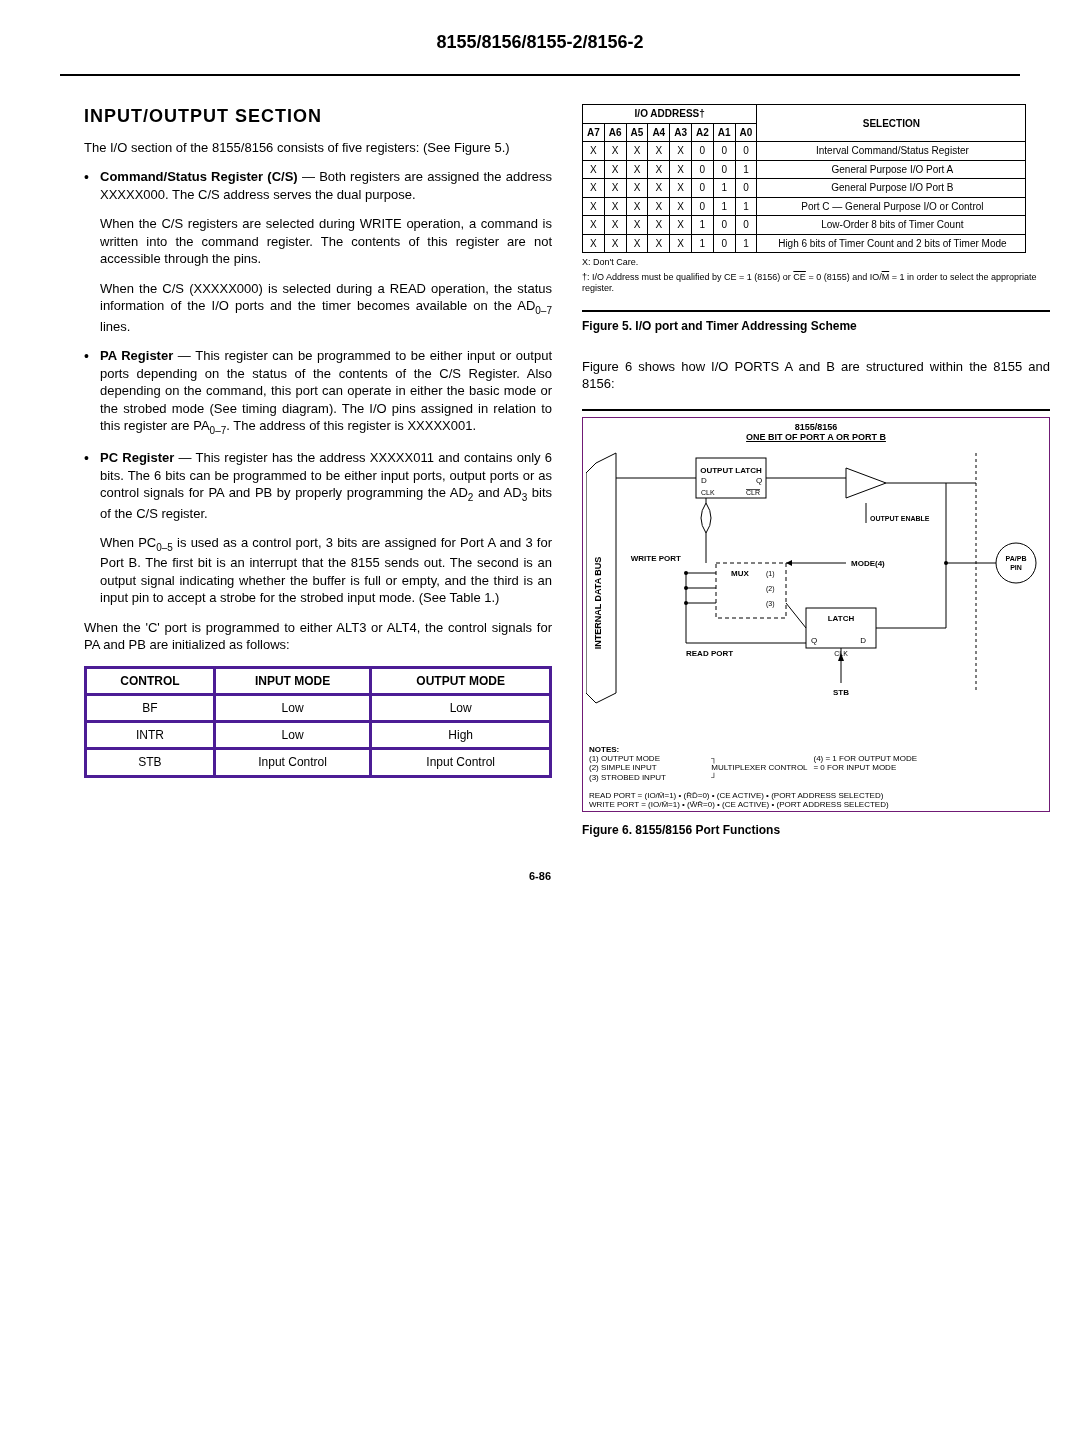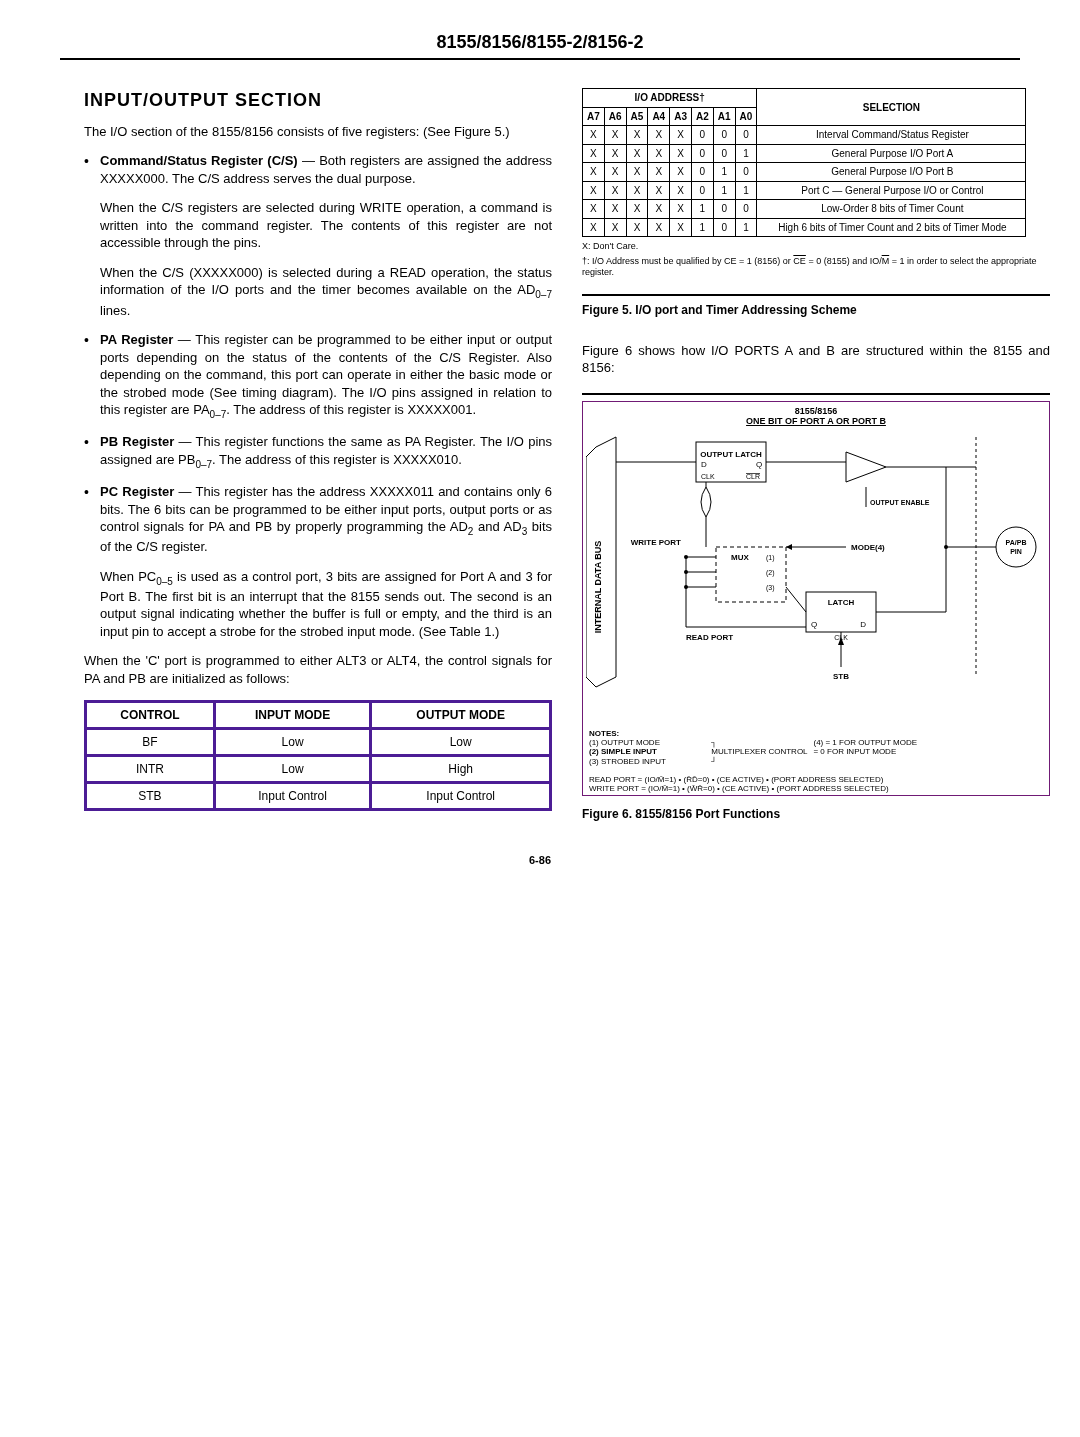--- a/index.html
+++ b/index.html
@@ -10,21 +10,21 @@
     padding: 30px 60px 30px 60px;
     background: #fff;
     color: #000;
     width: 960px;
   }
   .page-title {
     text-align: center;
     font-weight: bold;
     font-size: 18px;
     border-bottom: 2px solid #000;
-    padding-bottom: 4px;
+    padding-bottom: 20px;
     margin-bottom: 28px;
   }
   .cols { display: flex; gap: 30px; margin-left: 24px; }
   .col-left { flex: 0 0 50%; }
   .col-right { flex: 0 0 50%; }
   h2.section { font-size: 18px; font-weight: bold; margin: 0 0 10px 0; letter-spacing: 1px;}
   p { margin: 0 0 12px 0; text-align: justify; }
   .bullet { padding-left: 16px; position: relative; margin-bottom: 12px;}
   .bullet:before { content: "•"; position: absolute; left: 0; top: 0; font-size: 14px; }
   .regname { font-weight: bold; }
@@ -65,25 +65,20 @@
         <span>When the C/S (XXXXX000) is selected during a READ operation, the status information of the I/O ports and the timer becomes available on the AD</span><span class="sub">0–7</span><span> lines.</span>
       </p>
     </div>
 
     <div class="bullet">
       <p>
         <span class="regname">PA Register</span><span> — This register can be programmed to be either input or output ports depending on the status of the contents of the C/S Register. Also depending on the command, this port can operate in either the basic mode or the strobed mode (See timing diagram). The I/O pins assigned in relation to this register are PA</span><span class="sub">0–7</span><span>. The address of this register is XXXXX001.</span>
       </p>
     </div>
 
-    <div class="bullet">
-      <p>
-        <span class="regname">PB Register</span><span> — This register functions the same as PA Register. The I/O pins assigned are PB</span><span class="sub">0–7</span><span>. The address of this register is XXXXX010.</span>
-      </p>
-    </div>
 
     <div class="bullet">
       <p style="margin-bottom:12px;">
         <span class="regname">PC Register</span><span> — This register has the address XXXXX011 and contains only 6 bits. The 6 bits can be programmed to be either input ports, output ports or as control signals for PA and PB by properly programming the AD</span><span class="sub">2</span><span> and AD</span><span class="sub">3</span><span> bits of the C/S register.</span>
       </p>
       <p>
         <span>When PC</span><span class="sub">0–5</span><span> is used as a control port, 3 bits are assigned for Port A and 3 for Port B. The first bit is an interrupt that the 8155 sends out. The second is an output signal indicating whether the buffer is full or empty, and the third is an input pin to accept a strobe for the strobed input mode. (See Table 1.)</span>
       </p>
     </div>
 
@@ -280,21 +275,21 @@
         <text x="430" y="118" font-size="7" text-anchor="middle" font-weight="bold">PA/PB</text>
         <text x="430" y="127" font-size="7" text-anchor="middle" font-weight="bold">PIN</text>
 
         <line x1="390" y1="10" x2="390" y2="250" stroke="#000" stroke-dasharray="3 3"></line>
       </svg>
       <div style="text-align:left; font-size:8px; padding:0 6px;">
         <span style="font-weight:bold;">NOTES:</span><br>
         <span style="display:inline-block; width:120px;">(1)  OUTPUT MODE</span>
         <span style="display:inline-block; width:100px;">┐</span>
         <span style="display:inline-block;">(4)  = 1 FOR OUTPUT MODE</span><br>
-        <span style="display:inline-block; width:120px;font-weight:bold;">(2)  SIMPLE INPUT</span>
+        <span style="display:inline-block; width:120px;">(2)  SIMPLE INPUT</span>
         <span style="display:inline-block; width:100px;">MULTIPLEXER CONTROL</span>
         <span style="display:inline-block;">       = 0 FOR INPUT MODE</span><br>
         <span style="display:inline-block; width:120px;">(3)  STROBED INPUT</span>
         <span>┘</span><br><br>
         <span>READ PORT = (IO/M̄=1) • (R̄D̄=0) • (CE ACTIVE) • (PORT ADDRESS SELECTED)</span><br>
         <span>WRITE PORT = (IO/M̄=1) • (W̄R̄=0) • (CE ACTIVE) • (PORT ADDRESS SELECTED)</span>
       </div>
     </div>
 
     <div class="figcap" style="margin-top:10px;">Figure 6.  8155/8156 Port Functions</div>

